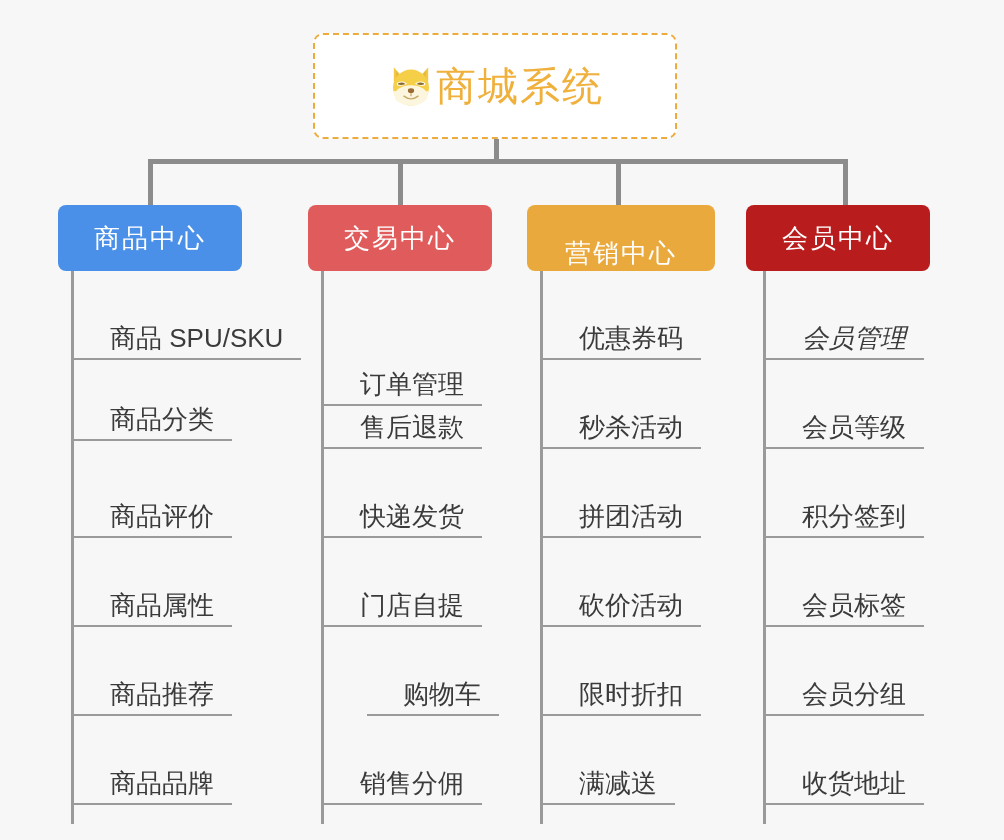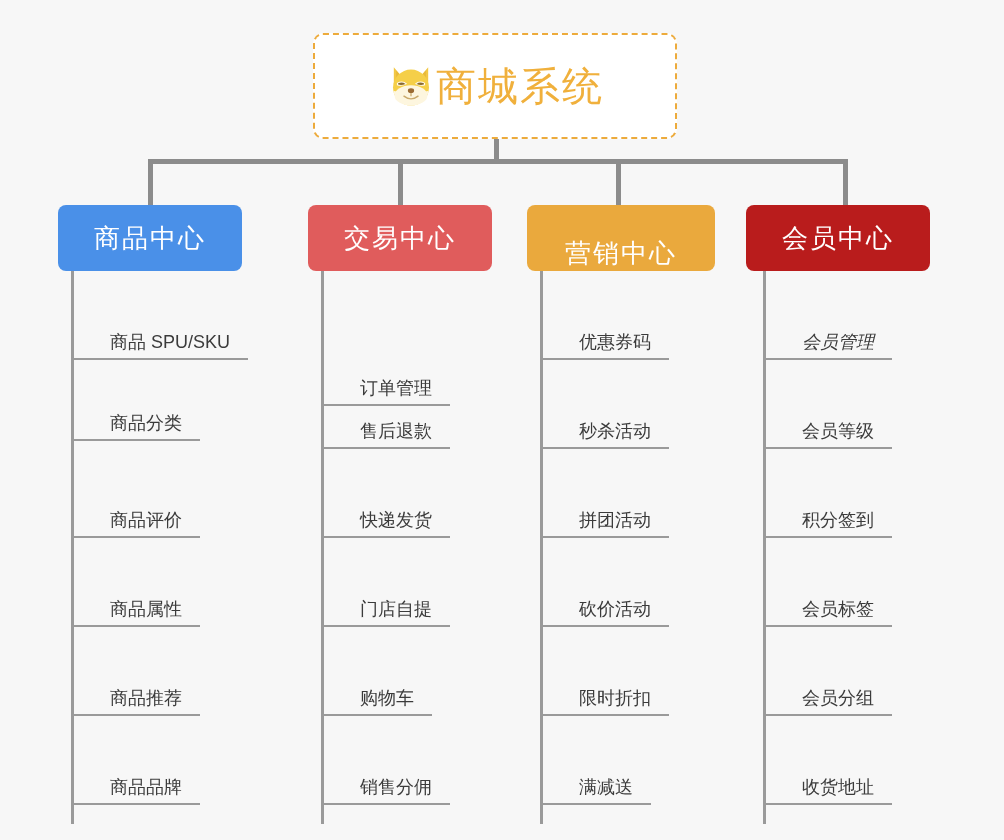--- a/index.html
+++ b/index.html
@@ -61,21 +61,21 @@
     height:89px;
     display:flex;align-items:flex-end;
   }
   .leaf-inner{
     display:inline-flex;
     flex-direction:column;
     align-items:flex-start;
   }
   .leaf-label{
     color:#3b3b3b;
-    font-size:18px;
+    font-size:26px;
     line-height:1.1;
     white-space:nowrap;
     padding:0 18px 5px 36px;
   }
   .leaf-rule{
     height:2px;
     background:#9a9a9a;
     width:100%;
     align-self:stretch;
   }
@@ -177,21 +177,21 @@
           <span class="leaf-label">快递发货</span>
           <div class="leaf-rule"></div>
         </div>
       </div>
     <div class="leaf" style="top:267px;">
         <div class="leaf-inner">
           <span class="leaf-label">门店自提</span>
           <div class="leaf-rule"></div>
         </div>
       </div>
-    <div class="leaf" style="top:356px;">
+    <div class="leaf" style="top:356px;padding-left:43px;">
         <div class="leaf-inner">
           <span class="leaf-label">购物车</span>
           <div class="leaf-rule"></div>
         </div>
       </div>
     <div class="leaf" style="top:445px;">
         <div class="leaf-inner">
           <span class="leaf-label">销售分佣</span>
           <div class="leaf-rule"></div>
         </div>

